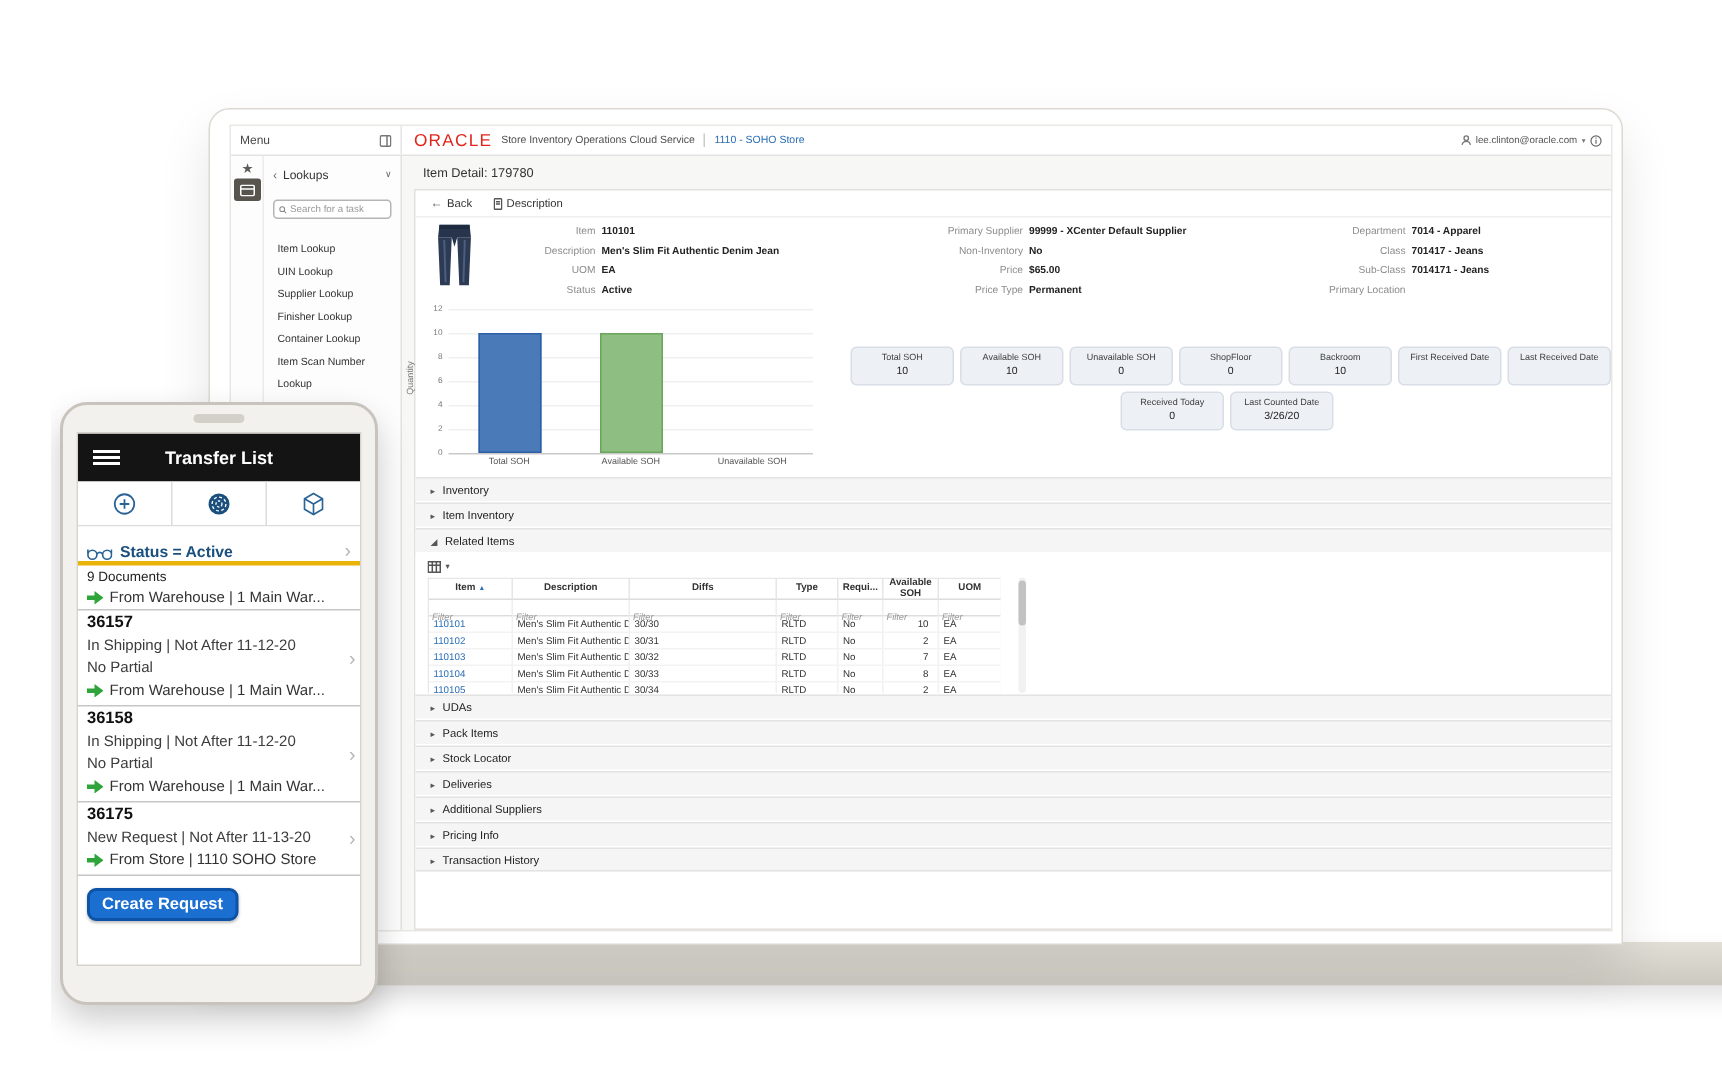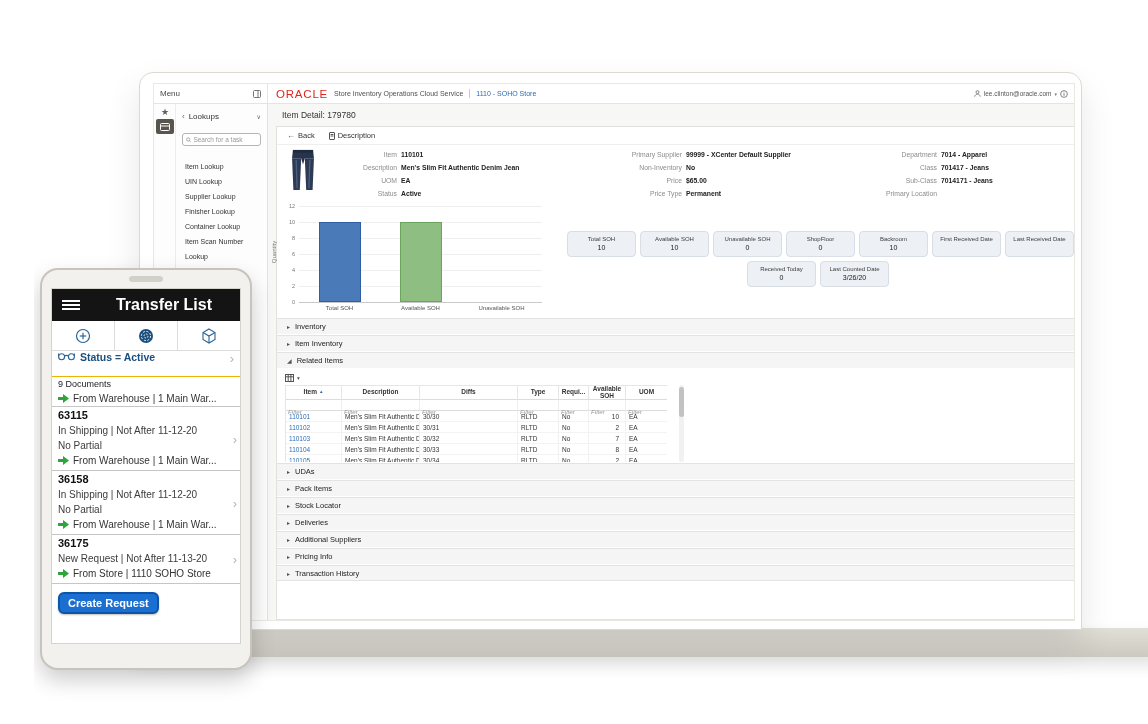--- a/index.html
+++ b/index.html
@@ -121,28 +121,28 @@
   
   .phone { position:absolute; left:6px; top:268px; width:212px; height:402px; background:#f3f1ed;
            border:2px solid #c8c4bd; border-radius:18px; box-shadow:0 10px 22px rgba(0,0,0,.20); z-index:5; }
   .speaker { position:absolute; left:50%; margin-left:-17px; top:6px; width:34px; height:6px; background:#d3d0c9;
              border-radius:3px; }
   .pscreen { position:absolute; left:9px; top:18px; width:190px; height:356px; background:#fff;
              border:1px solid #d6d3cd; overflow:hidden; display:flex; flex-direction:column; }
   .pheader { height:32px; background:#141414; display:flex; align-items:center; color:#fff; flex:none; }
   .hamb { width:18px; margin-left:10px; }
   .hamb div { height:2px; background:#fff; margin:2px 0; }
-  .ptitle { flex:1; text-align:right; font-size:16px; font-weight:bold; margin-right:28px; }
+  .ptitle { flex:1; text-align:center; font-size:12px; font-weight:bold; margin-right:28px; }
   .ptoolbar { height:30px; display:flex; border-bottom:1px solid #dcdcdc; background:#fff; flex:none; }
   .ptool { flex:1; display:flex; align-items:center; justify-content:center; border-right:1px solid #dcdcdc; cursor:pointer; }
   .ptool:last-child { border-right:0; }
   .pdocid { height:28px; background:#edf0f3; border-bottom:1px solid #d9d9d9; display:flex; align-items:center;
             gap:5px; padding:0 8px; flex:none; }
   .pdocid .lbl { flex:1; font-size:11.5px; font-weight:bold; color:#173a5e; }
-  .pstatus { height:26px; border-bottom:1px solid #eab308; display:flex; align-items:flex-start; gap:5px;
+  .pstatus { height:26px; border-bottom:3px solid #eab308; display:flex; align-items:flex-end; gap:5px;
              padding:0 6px; background:#fff; flex:none; }
   .pstatus .lbl { font-size:10.5px; font-weight:bold; color:#1b4f7e; }
   .pchevend { margin-left:auto; color:#b5b5b5; font-size:13px; }
   .plist { flex:1; overflow:hidden; }
   .pcount { font-size:9px; color:#222; padding:2px 0 0 6px; height:14px; }
   .pfrom { display:flex; align-items:center; gap:4px; padding-left:6px; height:16px; font-size:10px; color:#333;
            border-bottom:1px solid #c6c6c6; }
   .pdoc { position:relative; border-bottom:1px solid #c6c6c6; padding:1px 14px 2px 6px; cursor:pointer; }
   .pid { font-size:11px; font-weight:bold; color:#111; line-height:15px; }
   .pline { font-size:10px; color:#3c3c3c; line-height:15px; }
@@ -551,21 +551,21 @@
         <div class="pcount">9 Documents</div>
 
         <div class="pfrom">
           <svg width="11" height="9" viewBox="0 0 11 9">
               <path d="M0 3 h5 v-3 l6 4.5 -6 4.5 v-3 h-5 z" fill="#2ea43a"></path>
             </svg>
           <span>From Warehouse | 1 Main War...</span>
         </div>
 
         <div class="pdoc">
-          <div class="pid">63115</div>
+          <div class="pid">36157</div>
           <div class="pline">In Shipping | Not After 11-12-20</div>
           <div class="pline">No Partial</div>
           <div class="pfl">
               <svg width="11" height="9" viewBox="0 0 11 9">
                 <path d="M0 3 h5 v-3 l6 4.5 -6 4.5 v-3 h-5 z" fill="#2ea43a"></path>
               </svg>
               <span>From Warehouse | 1 Main War...</span>
             </div>
           <span class="pchev">›</span>
         </div>

